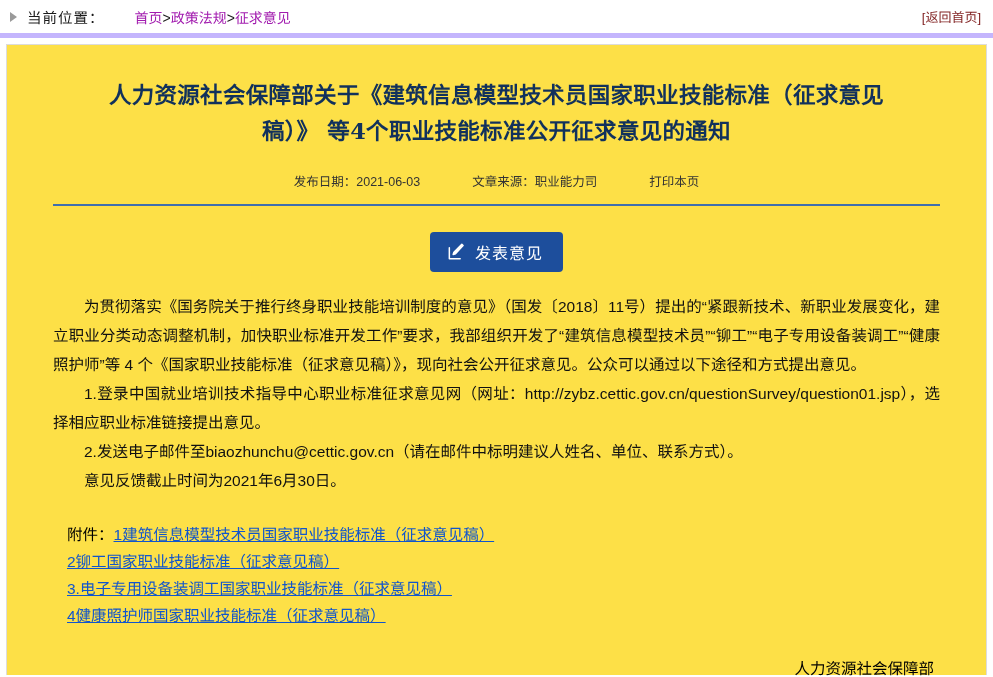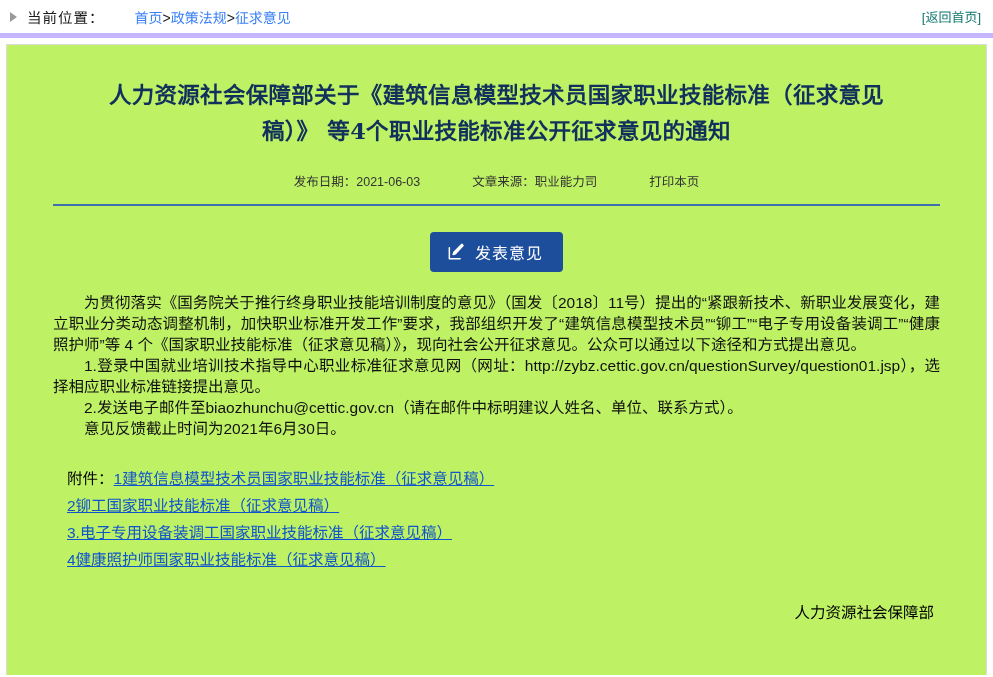--- a/index.html
+++ b/index.html
@@ -39,39 +39,39 @@
     letter-spacing: 1px;
     white-space: nowrap;
   }
   .breadcrumb-path {
     font-size: 14px;
     color: #1a1a1a;
     margin-left: 30px;
     white-space: nowrap;
   }
   .breadcrumb-path a {
-    color: #3b82f6;
+    color: #a21caf;
     text-decoration: none;
   }
   .spacer { flex: 1 1 auto; }
   .home-link {
     font-size: 13px;
-    color: #0f766e;
+    color: #7f1d1d;
     text-decoration: none;
     white-space: nowrap;
   }
 
   
   .page-frame {
     margin: 6px 6px 0 6px;
     border: 1px solid #dcdcdc;
     border-bottom: none;
     height: 631px;
     box-sizing: border-box;
-    background: #bef264;
+    background: #fde047;
     padding: 0 46px;
     position: relative;
   }
 
   
   .doc-title {
     margin: 0;
     padding: 32px 30px 0 30px;
     font-family: "DejaVu Serif", "Liberation Serif", serif;
     font-size: 22.5px;
@@ -123,21 +123,21 @@
     font-family: "Liberation Sans", sans-serif;
     cursor: pointer;
     letter-spacing: 1px;
   }
   .opinion-btn svg { display: block; }
 
   
   .content {
     margin-top: 20px;
     font-size: 15.5px;
-    line-height: 21px;
+    line-height: 29px;
     color: #111;
     font-family: "Liberation Sans", sans-serif;
     text-align: justify;
   }
   .content p { margin: 0; }
   .p-indent { text-indent: 2em; }
 
   .attach-block {
     margin-top: 26px;
     font-size: 15.5px;

